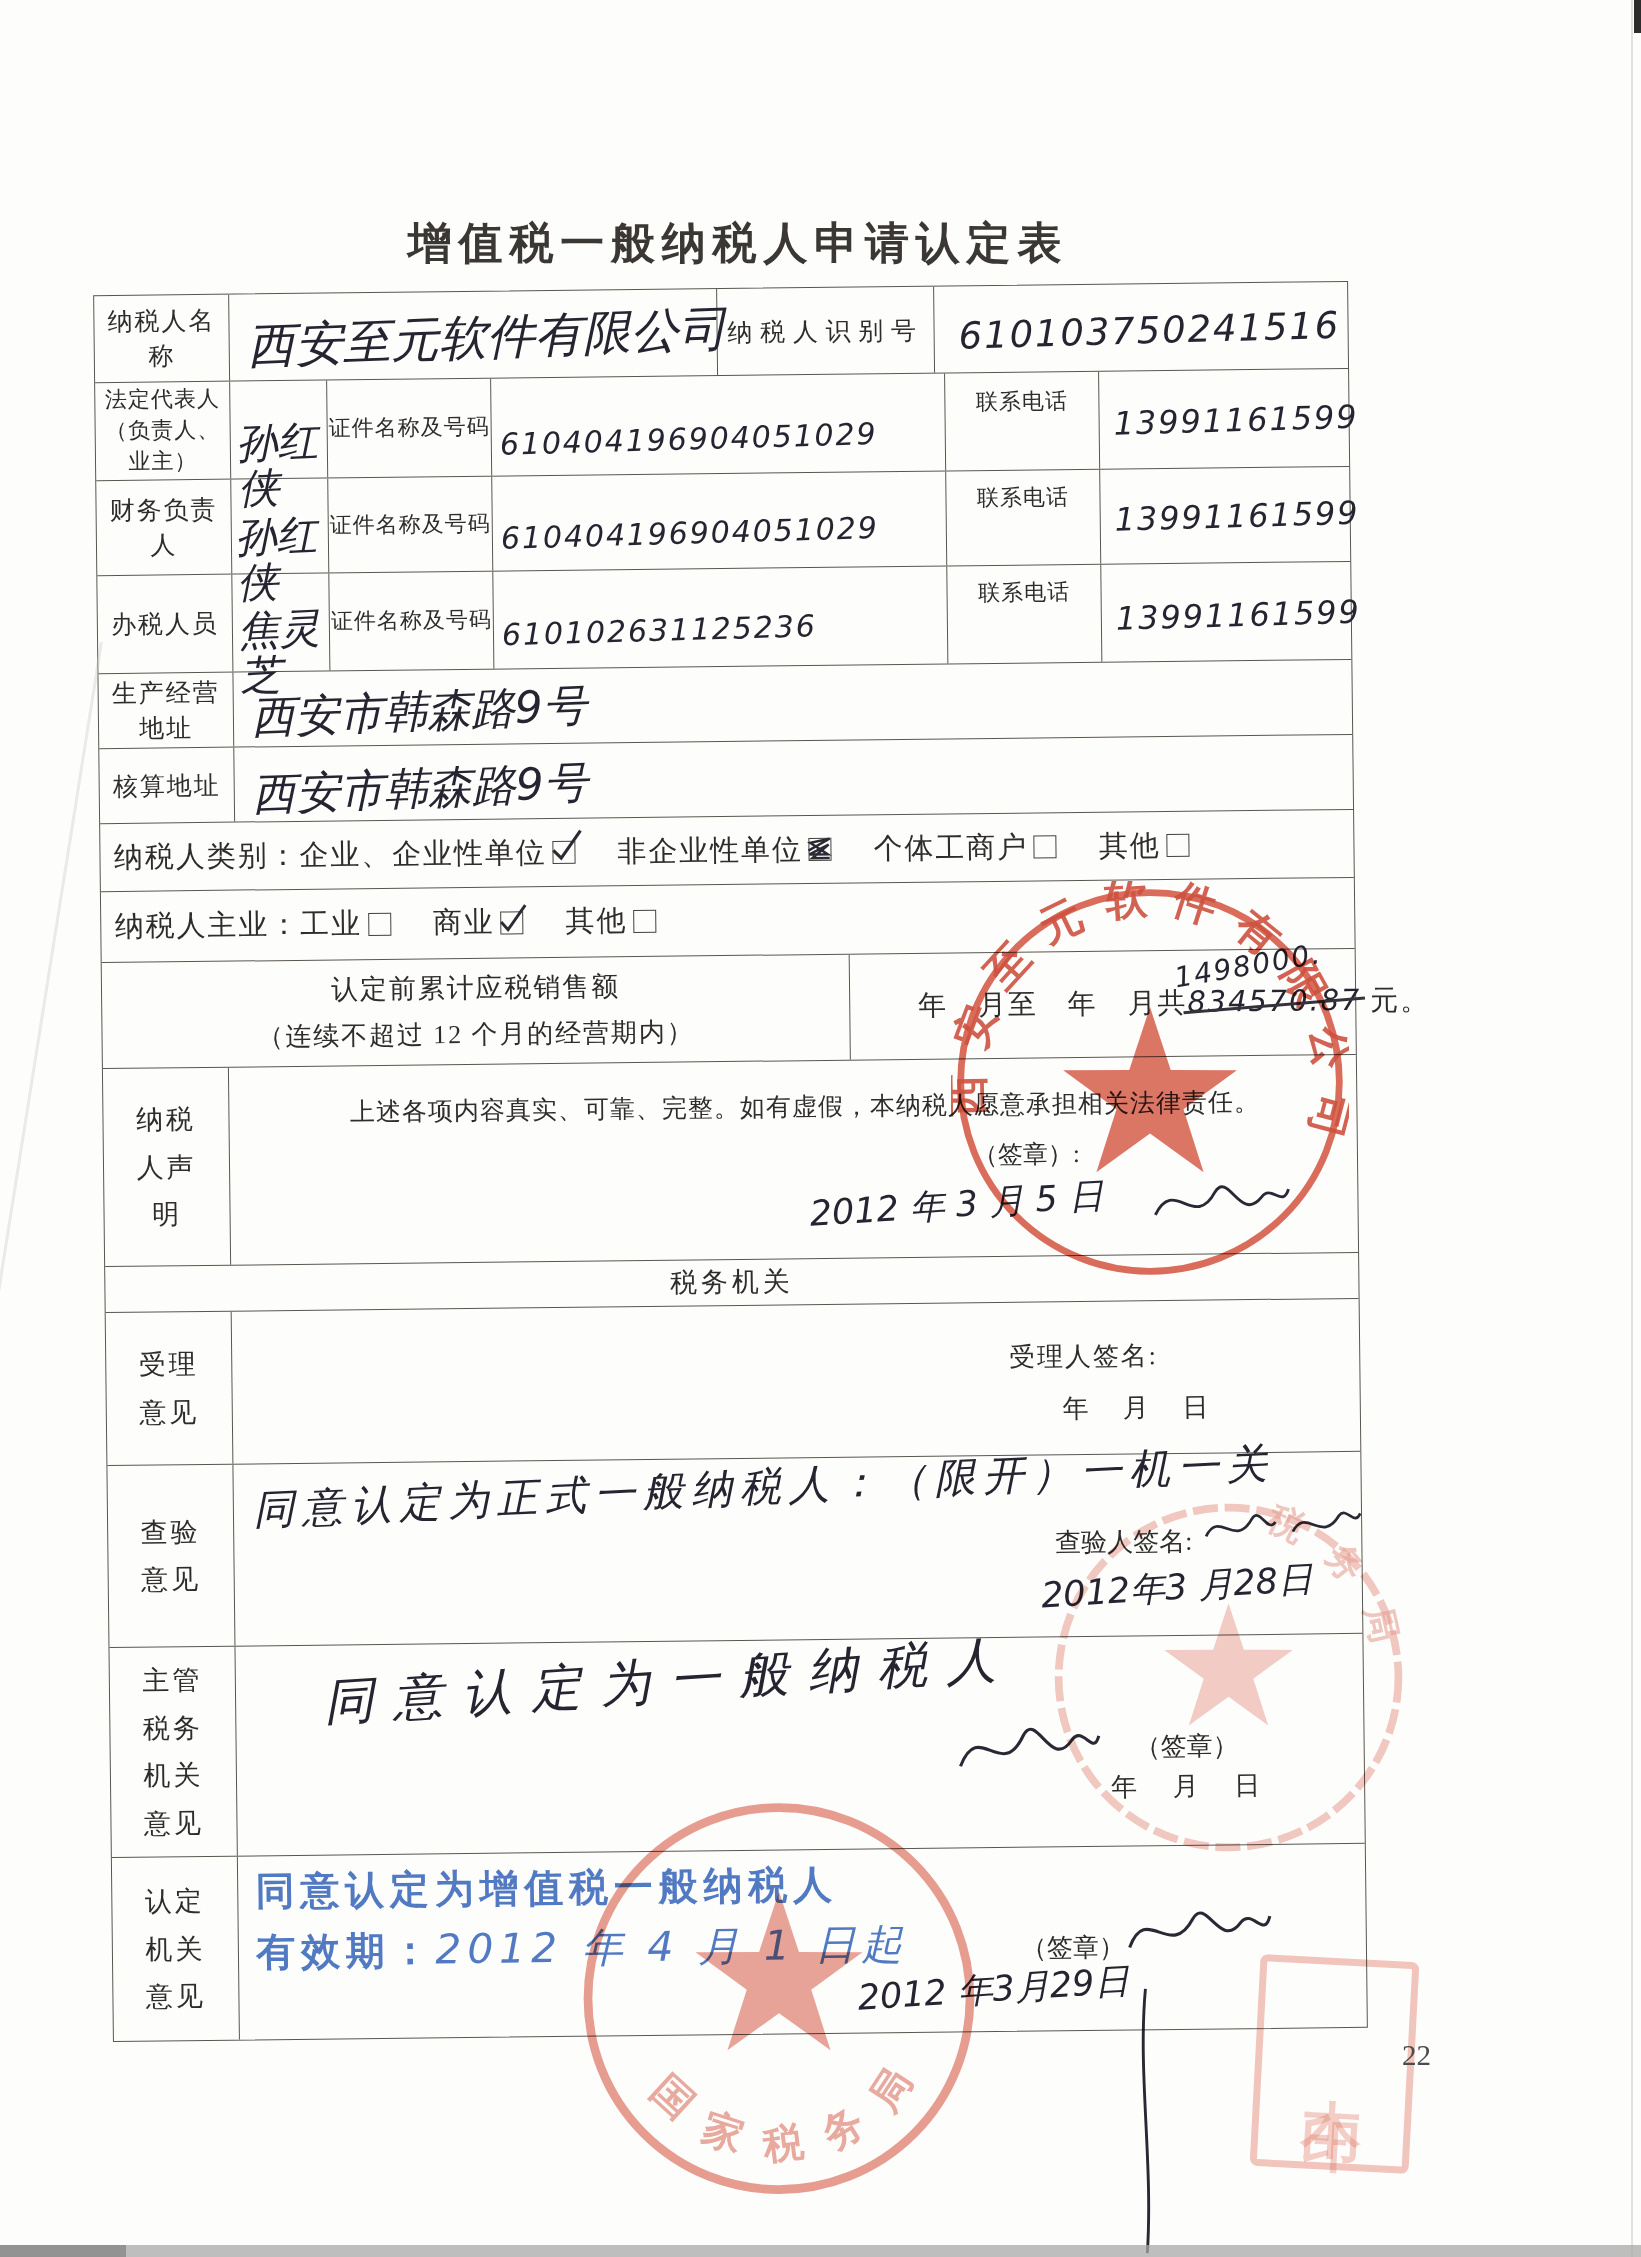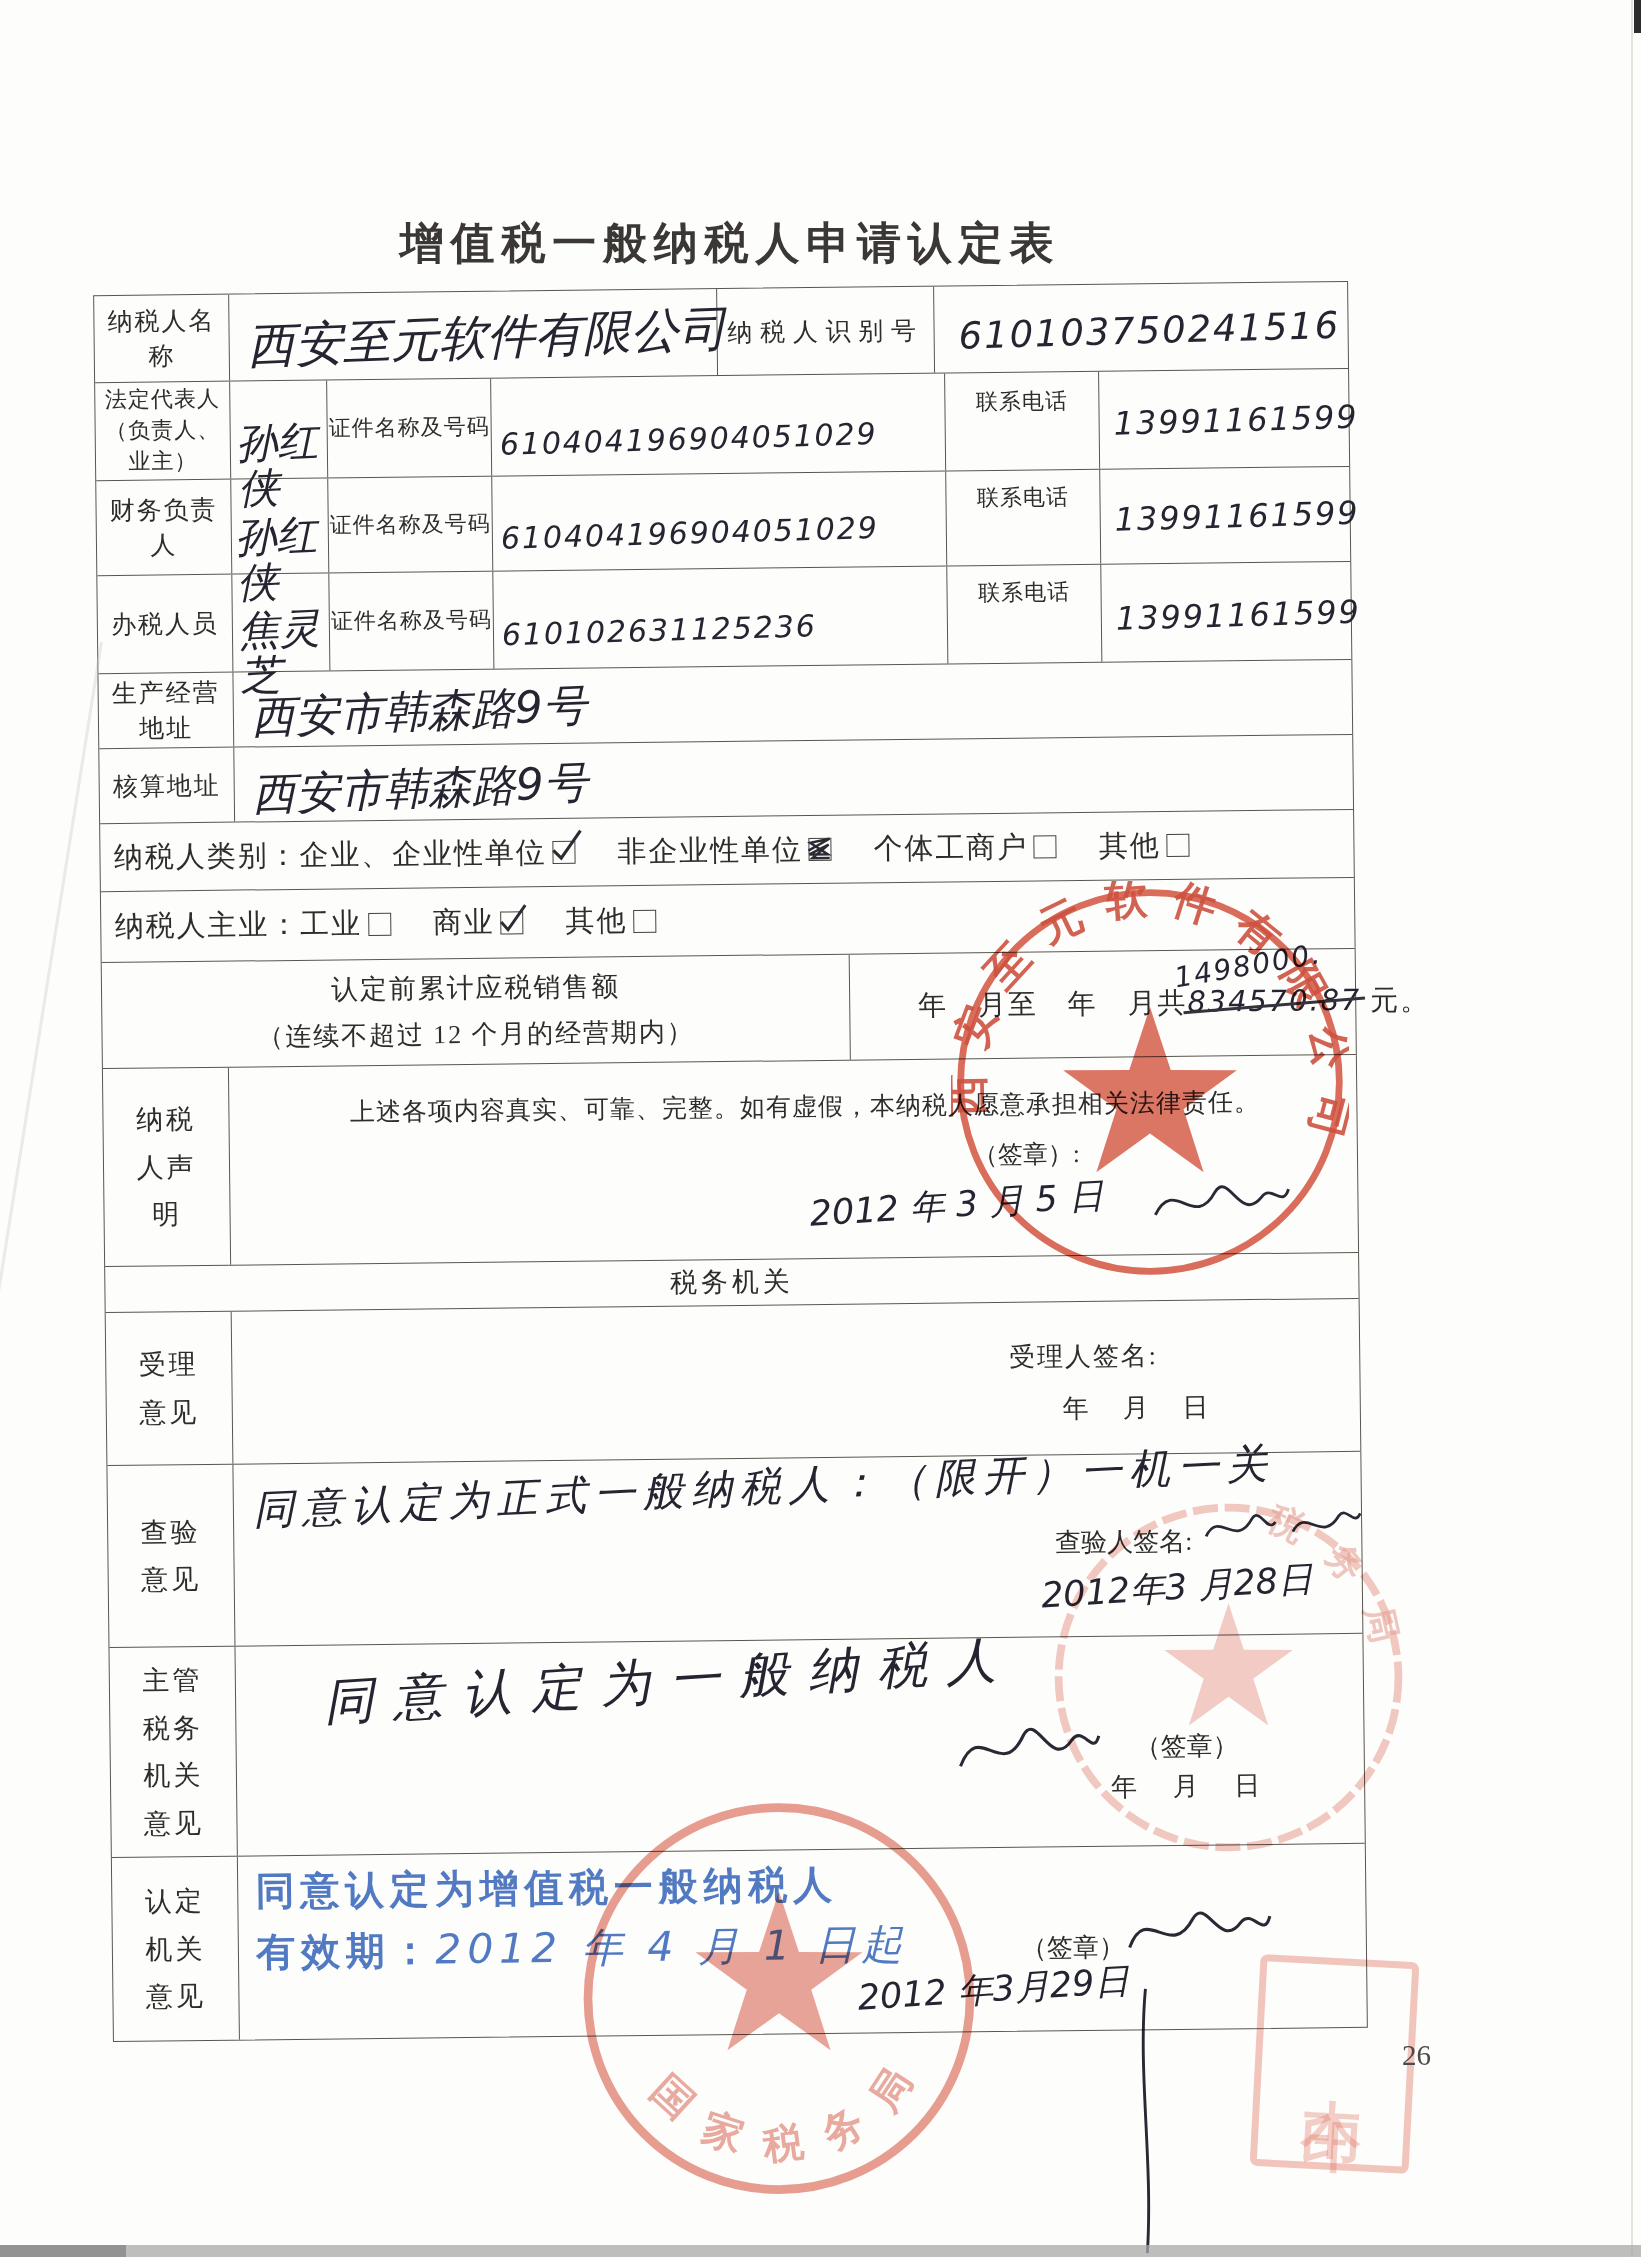--- a/index.html
+++ b/index.html
@@ -2,21 +2,21 @@
 <html><head>
 <meta charset="utf-8">
 <style>
   html,body{margin:0;padding:0;background:#ffffff;}
   .sheet{
     position:relative;width:1641px;height:2257px;background:#fdfdfc;overflow:hidden;
     font-family:"Liberation Serif","DejaVu Serif",serif;color:#2f2d2b;
   }
   
   .title{
-    position:absolute;top:214px;left:0;width:1460px;text-align:center;
+    position:absolute;top:214px;left:8px;width:1460px;text-align:center;
     font-size:44px;font-weight:bold;letter-spacing:6.8px;color:#3a3734;
   }
   
   .form-table{
     position:absolute;left:103px;top:288px;width:1253px;
     border:1.9px solid #5a564f;transform:rotate(-0.65deg);transform-origin:50% 50%;
     background:transparent;
   }
   .t-row{display:flex;border-bottom:1.9px solid #5a564f;box-sizing:border-box;}
   .t-row:last-child{border-bottom:none;}
@@ -354,21 +354,21 @@
     <text font-size="42" fill="rgba(210,78,58,0.6)" letter-spacing="28" font-weight="bold" font-family="'Liberation Serif',serif">
       <textPath href="#arc-bottom" startOffset="8%">国家税务局</textPath>
     </text>
     <path transform="translate(209,190) scale(1.3)" fill="rgba(214,80,58,0.65)" d="M0,-70 L15.9,-21.8 L66.6,-21.6 L25.7,8.3 L41.1,56.6 L0,27 L-41.1,56.6 L-25.7,8.3 L-66.6,-21.6 L-15.9,-21.8 Z"></path>
   </svg>
 
   <div class="square-seal">
     <span>本印</span>
   </div>
 
-  <div class="page-num">26</div>
+  <div class="page-num">22</div>
 
   <div class="crease"></div>
   <div class="edge-right"></div>
   <div class="corner-sliver"></div>
   <div class="bottom-bar"></div>
 
 </div>
 
 
 </body></html>

